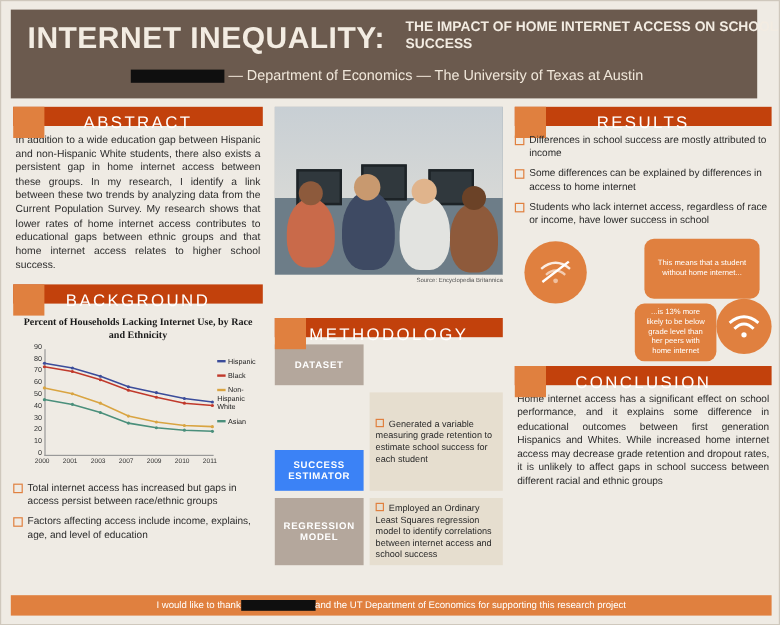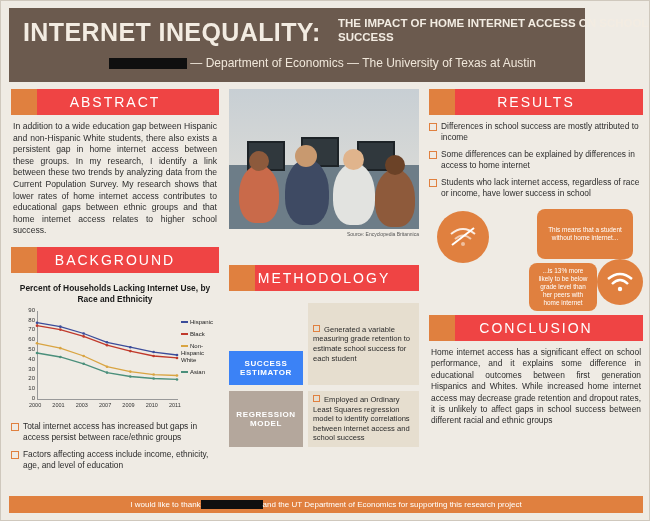--- a/index.html
+++ b/index.html
@@ -11,21 +11,21 @@
   }
   .poster{
     position:relative;
     width:650px;height:521px;
     background:#efebe4;
     box-sizing:border-box;
     border:1px solid #cfc8bd;
   }
   
   .header{
-    position:absolute;left:8px;top:7px;width:576px;height:74px;
+    position:absolute;left:8px;top:7px;width:622px;height:74px;
     background:#6b5a4e;
     color:#fff;
   }
   .header-title{
     position:absolute;left:14px;top:10px;
     font-size:25px;font-weight:bold;letter-spacing:.4px;
     color:#f3ece2;
     text-transform:uppercase;
   }
   .header-sub{
@@ -41,22 +41,22 @@
     display:inline-block;background:#0f0f0f;color:transparent;
     height:11px;vertical-align:middle;
   }
   
   .col-left{position:absolute;left:10px;top:88px;width:208px;}
   .col-mid{position:absolute;left:228px;top:88px;width:190px;}
   .col-right{position:absolute;left:428px;top:88px;width:214px;}
 
   
   .banner{
-    position:relative;height:26px;margin-bottom:6px;
-    background:#ef4444;
+    position:relative;height:16px;margin-bottom:6px;
+    background:#c2410c;
   }
   .banner .sq{
     position:absolute;left:0;top:0;width:26px;height:26px;background:#e0803f;
   }
   .banner .txt{
     position:absolute;left:0;top:0;right:0;height:26px;line-height:26px;
     text-align:center;color:#ffffff;font-size:14px;letter-spacing:2px;
     font-weight:normal;
   }
   .body-text{
@@ -70,21 +70,21 @@
     font-size:8.4px;line-height:11px;color:#2c2c2c;
   }
   ul.bul li:before{
     content:"";position:absolute;left:0;top:2px;width:6px;height:6px;
     border:1px solid #e0803f;background:transparent;
   }
   
   .chart-box{background:#efebe4;padding:4px 2px 2px 2px;}
   .chart-title{
     font-size:8.4px;font-weight:bold;color:#1a1a1a;text-align:center;
-    line-height:11px;margin-bottom:2px;
+    line-height:11px;margin-bottom:2px;font-family:Liberation Serif, serif;
   }
   .chart-area{position:relative;width:204px;height:108px;}
   .plot{position:absolute;left:24px;top:4px;width:140px;height:88px;
         border-left:1px solid #999;border-bottom:1px solid #999;}
   .ytick{position:absolute;left:0;width:22px;text-align:right;font-size:6px;color:#333;}
   .xtick{position:absolute;font-size:5.5px;color:#333;}
   .legend{position:absolute;left:168px;top:12px;font-size:6px;color:#222;}
   .legend div{margin-bottom:5px;line-height:7px;}
   .legend i{display:inline-block;width:7px;height:2px;vertical-align:middle;margin-right:2px;}
   
@@ -227,21 +227,21 @@
             <div><i style="background: rgb(59, 76, 154);"></i><span>Hispanic</span></div>
             <div><i style="background: rgb(192, 57, 43);"></i><span>Black</span></div>
             <div><i style="background: rgb(217, 164, 65);"></i><span>Non-Hispanic White</span></div>
             <div><i style="background: rgb(74, 143, 123);"></i><span>Asian</span></div>
           </div>
       </div>
     </div>
 
     <ul class="bul">
       <li>Total internet access has increased but gaps in access persist between race/ethnic groups</li>
-      <li>Factors affecting access include income, ethnicity, age, and level of education</li>
+      <li>Factors affecting access include income, explains, age, and level of education</li>
     </ul>
   </div>
 
   <div class="col-mid">
     <div class="photo">
       <div class="sky"></div>
       <div class="band"></div>
 
       <div class="monitor" style="left:18px;top:52px;"></div>
       <div class="monitor" style="left:72px;top:48px;"></div>
@@ -256,20 +256,21 @@
       <div class="kid" style="left:156px;top:66px;width:20px;height:20px;border-radius:50%;background:#6b4227;"></div>
     </div>
     <div class="photo-cap">Source: Encyclopedia Britannica</div>
 
     <div class="banner" style="margin-top:28px;">
       <div class="sq"></div>
       <div class="txt">METHODOLOGY</div>
     </div>
 
     <div class="meth-row">
+      <div class="meth-label">DATASET</div>
     </div>
     <div class="meth-row">
       <div class="meth-label alt">SUCCESS ESTIMATOR</div>
       <div class="meth-desc">
           <span>Generated a variable measuring grade retention to estimate school success for each student</span>
         </div>
     </div>
     <div class="meth-row">
       <div class="meth-label">REGRESSION MODEL</div>
       <div class="meth-desc">

